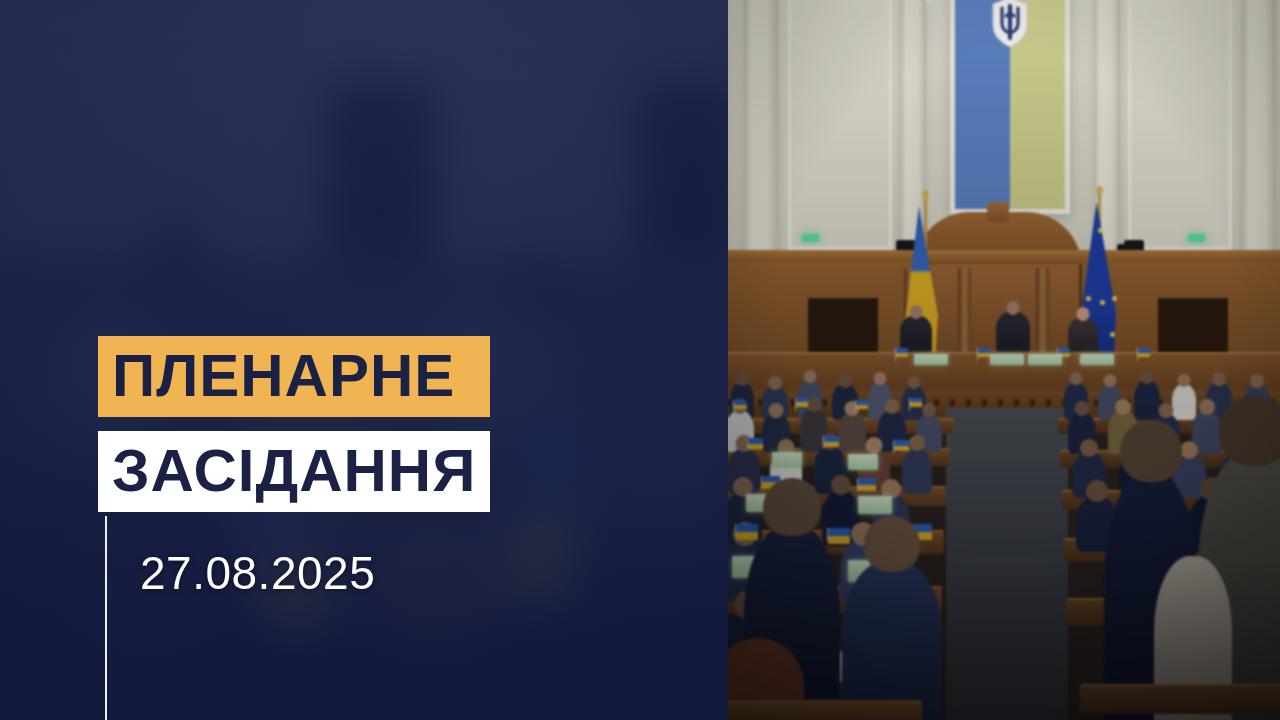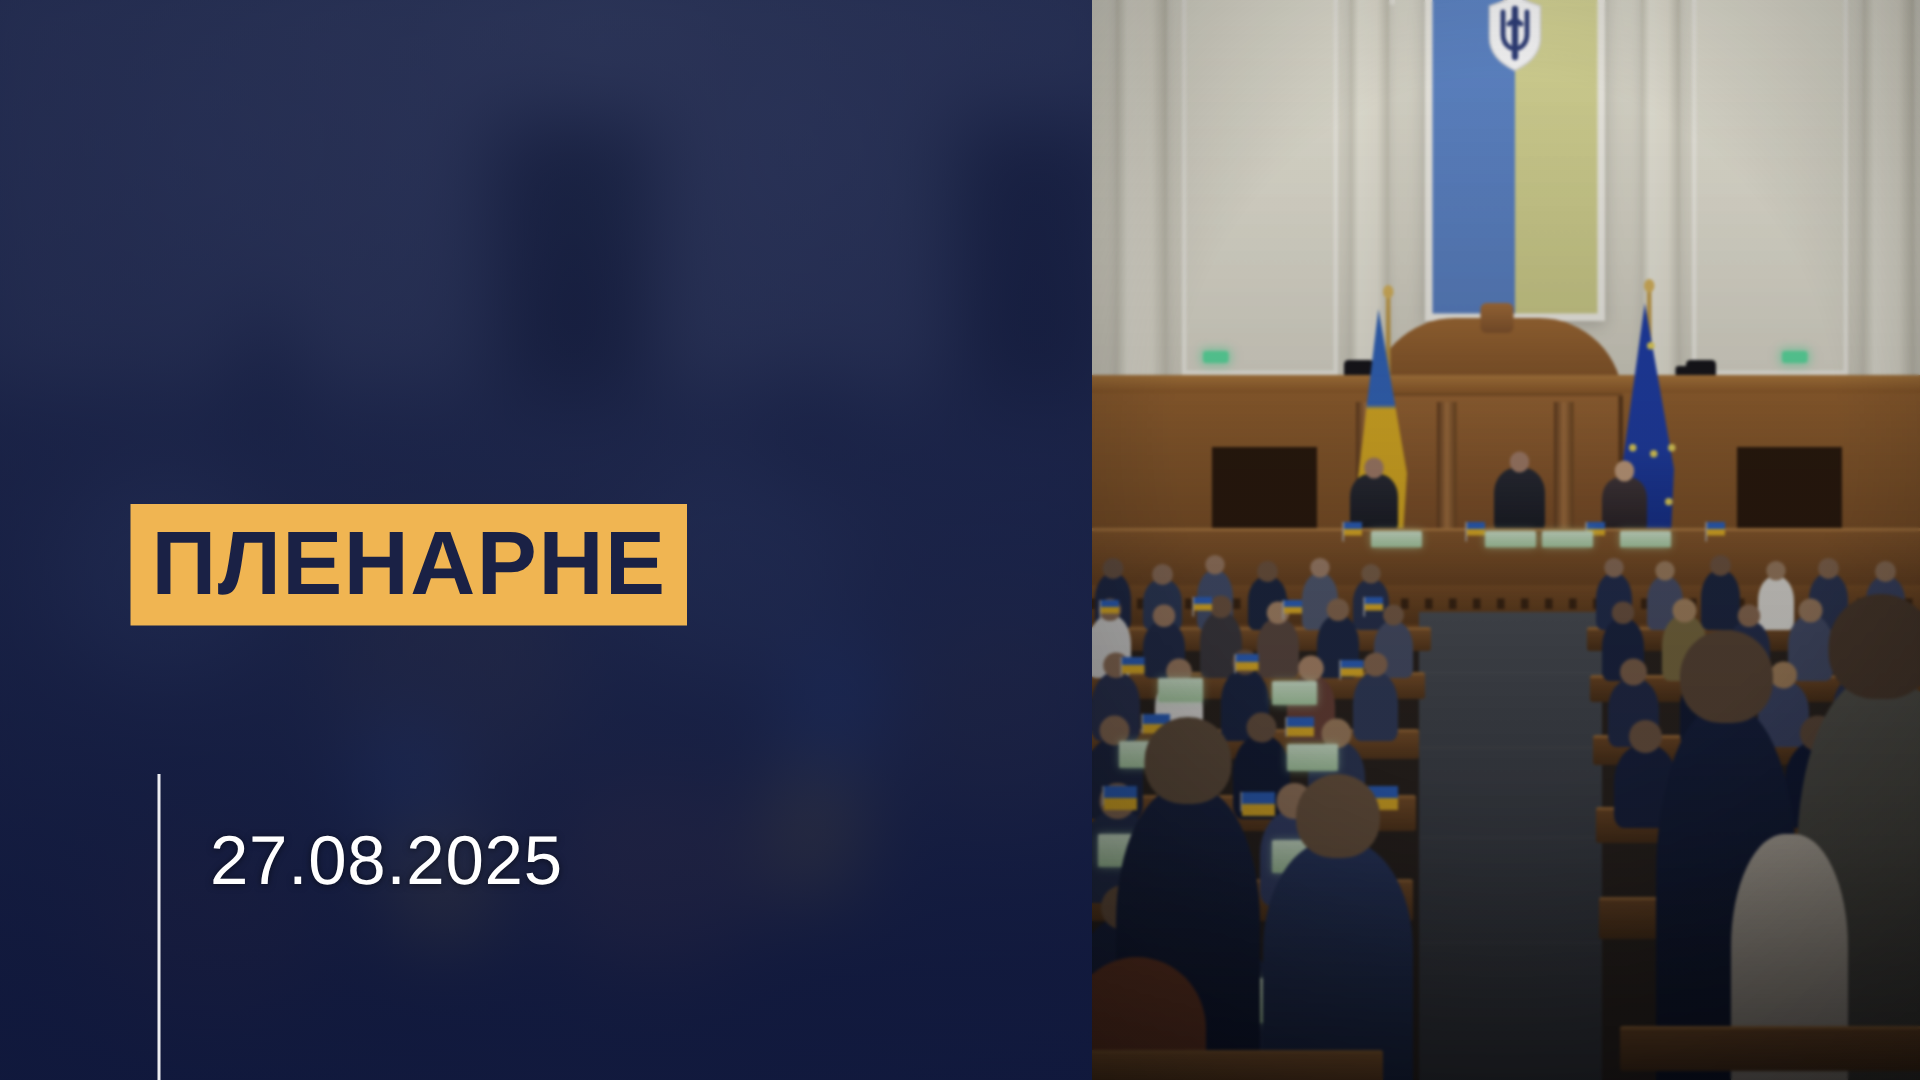--- a/index.html
+++ b/index.html
@@ -262,21 +262,21 @@
     background: linear-gradient(180deg, rgba(60,110,210,.65) 50%, rgba(225,180,50,.65) 50%);
   }
   .left-tint {
     position: absolute; inset: 0;
     background:
       linear-gradient(180deg, rgba(26,35,72,.58) 0%, rgba(22,31,68,.62) 42%, rgba(14,22,58,.80) 100%),
       linear-gradient(90deg, rgba(18,26,62,.55) 0%, rgba(24,33,72,.34) 55%, rgba(20,28,66,.50) 100%);
   }
 
   
-  .lockup { position: absolute; left: 87px; top: 336px; }
+  .lockup { position: absolute; left: 98px; top: 336px; }
   .band {
     display: block;
     color: #1a2145;
     font-weight: 700;
     font-size: 60px;
     line-height: 1;
     letter-spacing: 1px;
     white-space: nowrap;
     font-family: "Liberation Sans", sans-serif;
   }
@@ -655,20 +655,21 @@
       <div class="lp-blob" style="left:556px; top:286px; width:40px; height:80px; background:#202a4c; border-radius:40%;"></div>
       <div class="lp-flag" style="left:290px; top:520px; width:66px; height:150px; transform:rotate(-18deg);"></div>
       <div class="lp-flag" style="left:560px; top:470px; width:60px; height:170px; transform:rotate(10deg);"></div>
       <div class="lp-blob" style="left:404px; top:560px; width:150px; height:130px; background:rgba(150,90,70,.45);"></div>
       <div class="lp-blob" style="left:96px;  top:600px; width:160px; height:120px; background:rgba(120,70,60,.35);"></div>
     </div>
     <div class="left-tint"></div>
 
     <div class="lockup">
       <span class="band band-primary">ПЛЕНАРНЕ</span>
+      <span class="band band-secondary">ЗАСІДАННЯ</span>
     </div>
 
     <div class="rule"></div>
 
     <div class="date">27.08.2025</div>
   </div>
 
 </div>
 
 </body></html>

